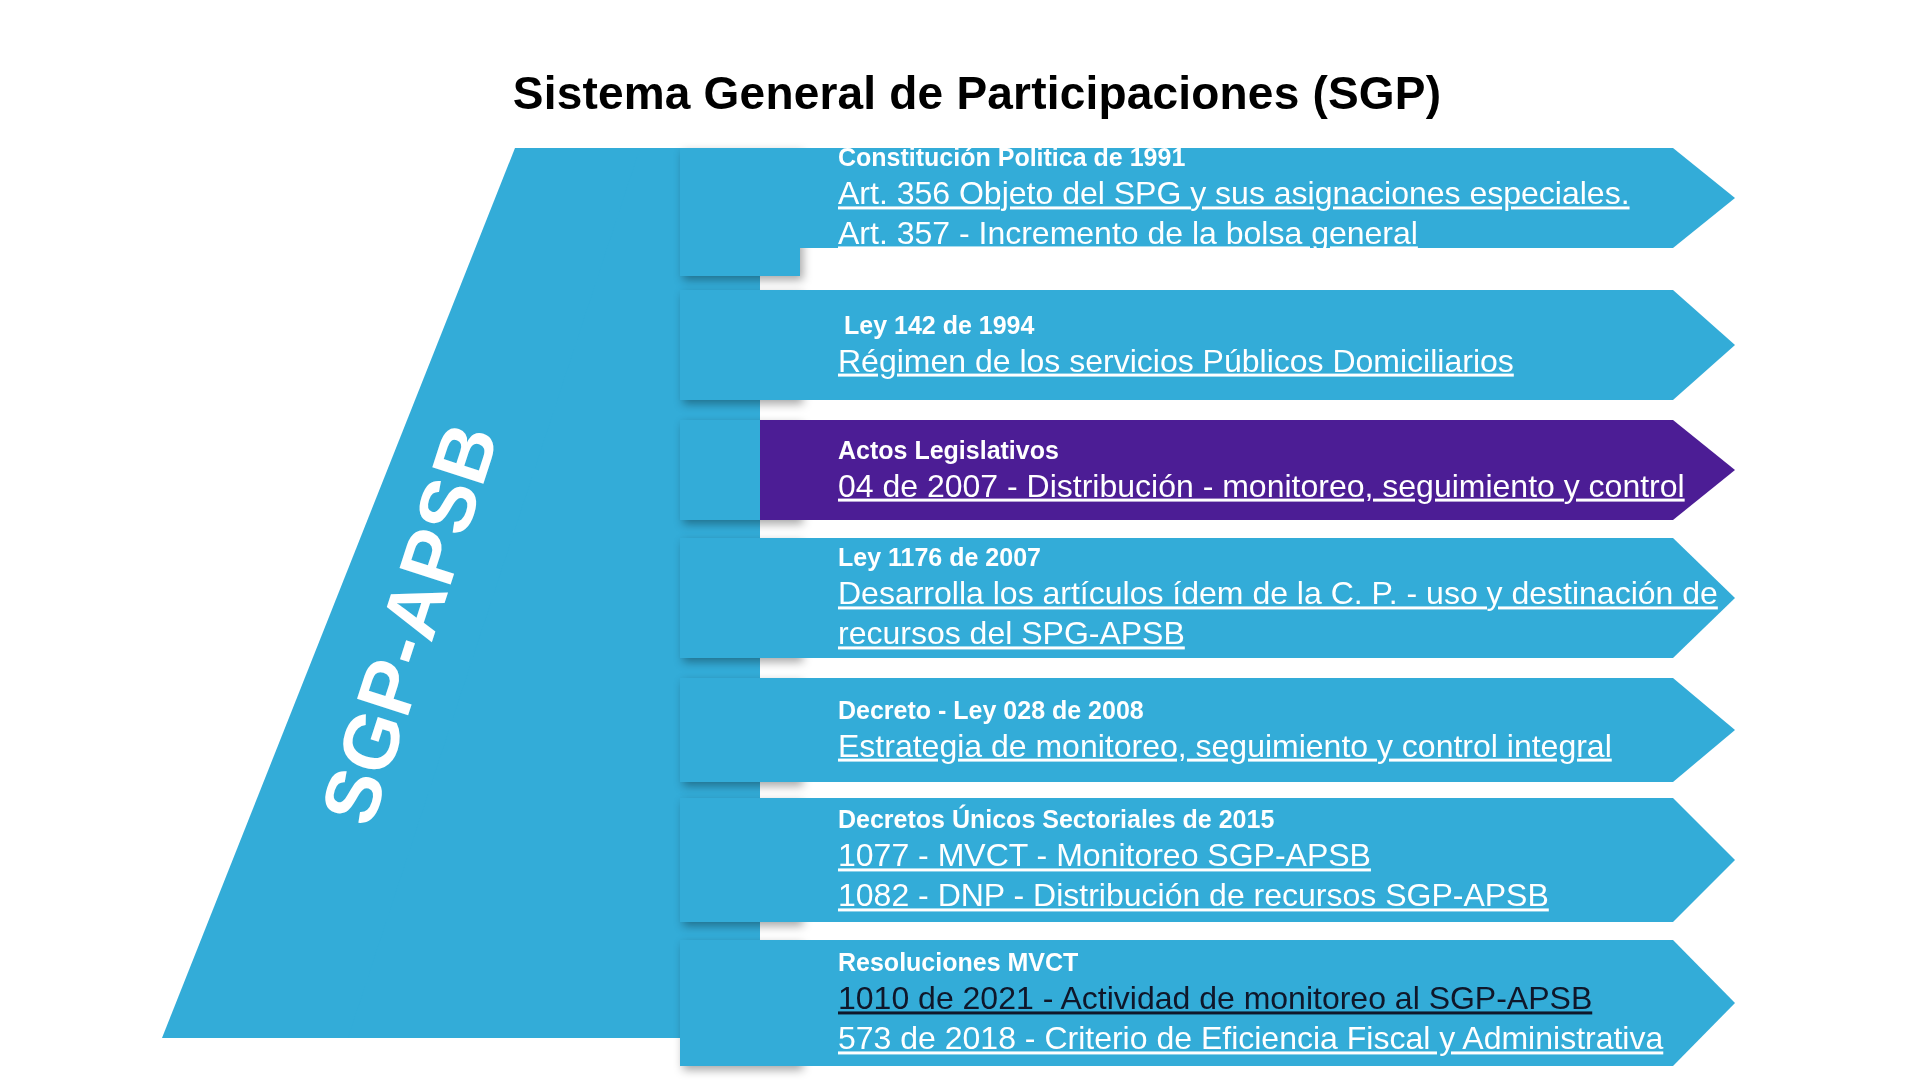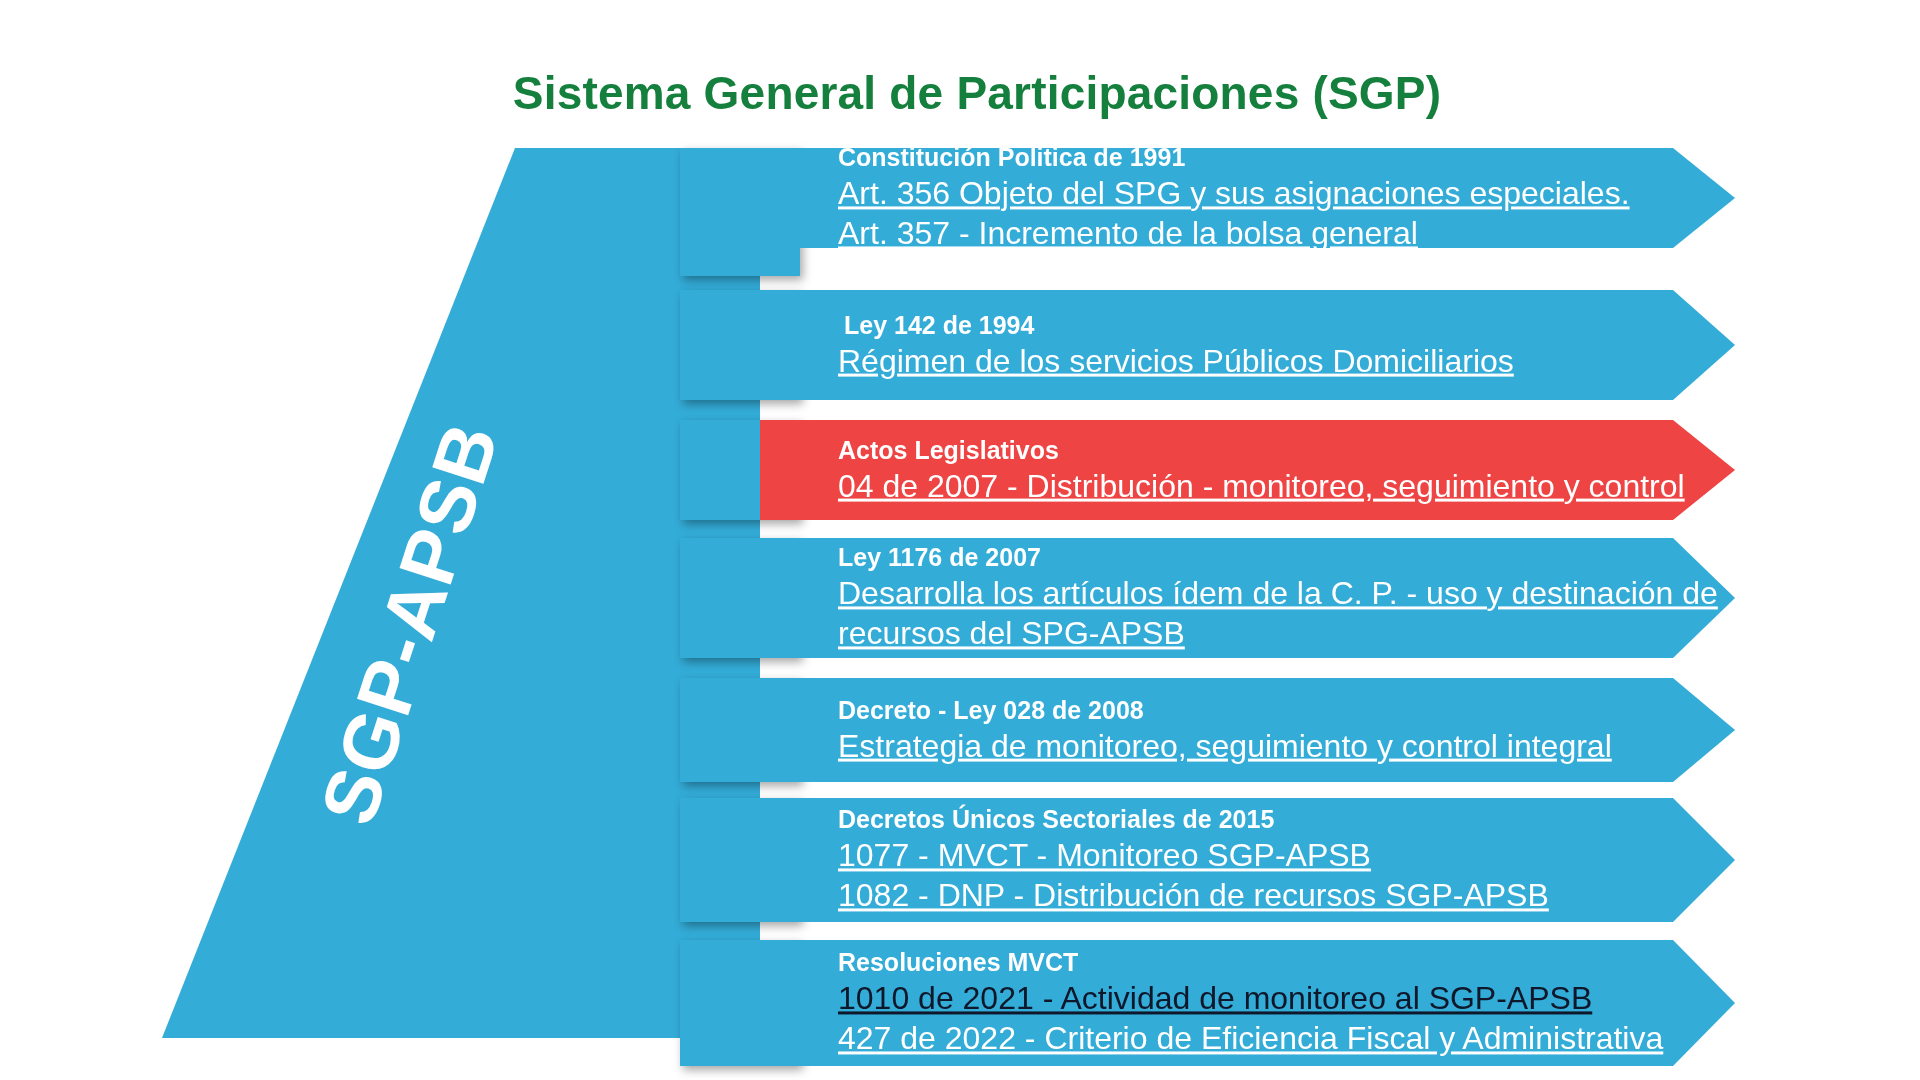--- a/index.html
+++ b/index.html
@@ -110,21 +110,21 @@
     text-decoration:underline;
   }
   .indent-head{ padding-left:6px; }
 
 </style>
 </head>
 <body>
 
 <div id="stage" style="background: rgb(255, 255, 255);">
 
-  <div class="title" style="color: #15803d; padding-left: 34px;">Sistema General de Participaciones (SGP)</div>
+  <div class="title" style="color: #000000; padding-left: 34px;">Sistema General de Participaciones (SGP)</div>
 
   <div class="left-band">
     <svg width="760" height="890" viewBox="0 0 760 890" xmlns="http://www.w3.org/2000/svg">
 
       <polygon points="515,0 760,0 416,890 162,890" fill="#33ACD8"></polygon>
 
       <polygon points="640,0 760,0 760,890 348,890" fill="#33ACD8"></polygon>
     </svg>
     <div class="band-label" style="color: rgb(255, 255, 255);">SGP-APSB</div>
   </div>
@@ -144,21 +144,21 @@
         <div class="stub" style="top: 0px; height: 110px; background: rgb(51, 172, 216);"></div>
         <div class="arrow" style="top: 0px; height: 110px; background: rgb(51, 172, 216);">
           <div class="arrow-inner">
             <div class="r-head indent-head" style="color: rgb(255, 255, 255);">Ley 142 de 1994</div>
             <div class="r-line" style="color: rgb(255, 255, 255);">Régimen de los servicios Públicos Domiciliarios</div>
           </div>
         </div>
       </div>
       <div class="row" style="top: 420px; height: 100px;">
         <div class="stub" style="top: 0px; height: 100px; background: rgb(51, 172, 216);"></div>
-        <div class="arrow" style="top: 0px; height: 100px; background: #ef4444;">
+        <div class="arrow" style="top: 0px; height: 100px; background: #4c1d95;">
           <div class="arrow-inner">
             <div class="r-head" style="color: rgb(255, 255, 255);">Actos Legislativos</div>
             <div class="r-line" style="color: rgb(255, 255, 255);">04 de 2007 - Distribución - monitoreo, seguimiento y control</div>
           </div>
         </div>
       </div>
       <div class="row" style="top: 538px; height: 120px;">
         <div class="stub" style="top: 0px; height: 120px; background: rgb(51, 172, 216);"></div>
         <div class="arrow" style="top: 0px; height: 120px; background: rgb(51, 172, 216);">
           <div class="arrow-inner">
@@ -186,19 +186,19 @@
             <div class="r-line" style="color: rgb(255, 255, 255);">1082 - DNP - Distribución de recursos SGP-APSB</div>
           </div>
         </div>
       </div>
       <div class="row" style="top: 940px; height: 126px;">
         <div class="stub" style="top: 0px; height: 126px; background: rgb(51, 172, 216);"></div>
         <div class="arrow" style="top: 0px; height: 126px; background: rgb(51, 172, 216);">
           <div class="arrow-inner">
             <div class="r-head" style="color: rgb(255, 255, 255);">Resoluciones MVCT</div>
             <div class="r-line" style="color: #0f172a;">1010 de 2021 - Actividad de monitoreo al SGP-APSB</div>
-            <div class="r-line" style="color: rgb(255, 255, 255);">427 de 2022 - Criterio de Eficiencia Fiscal y Administrativa</div>
+            <div class="r-line" style="color: rgb(255, 255, 255);">573 de 2018 - Criterio de Eficiencia Fiscal y Administrativa</div>
           </div>
         </div>
       </div>
     </div>
 
 </div>
 
 </body></html>

